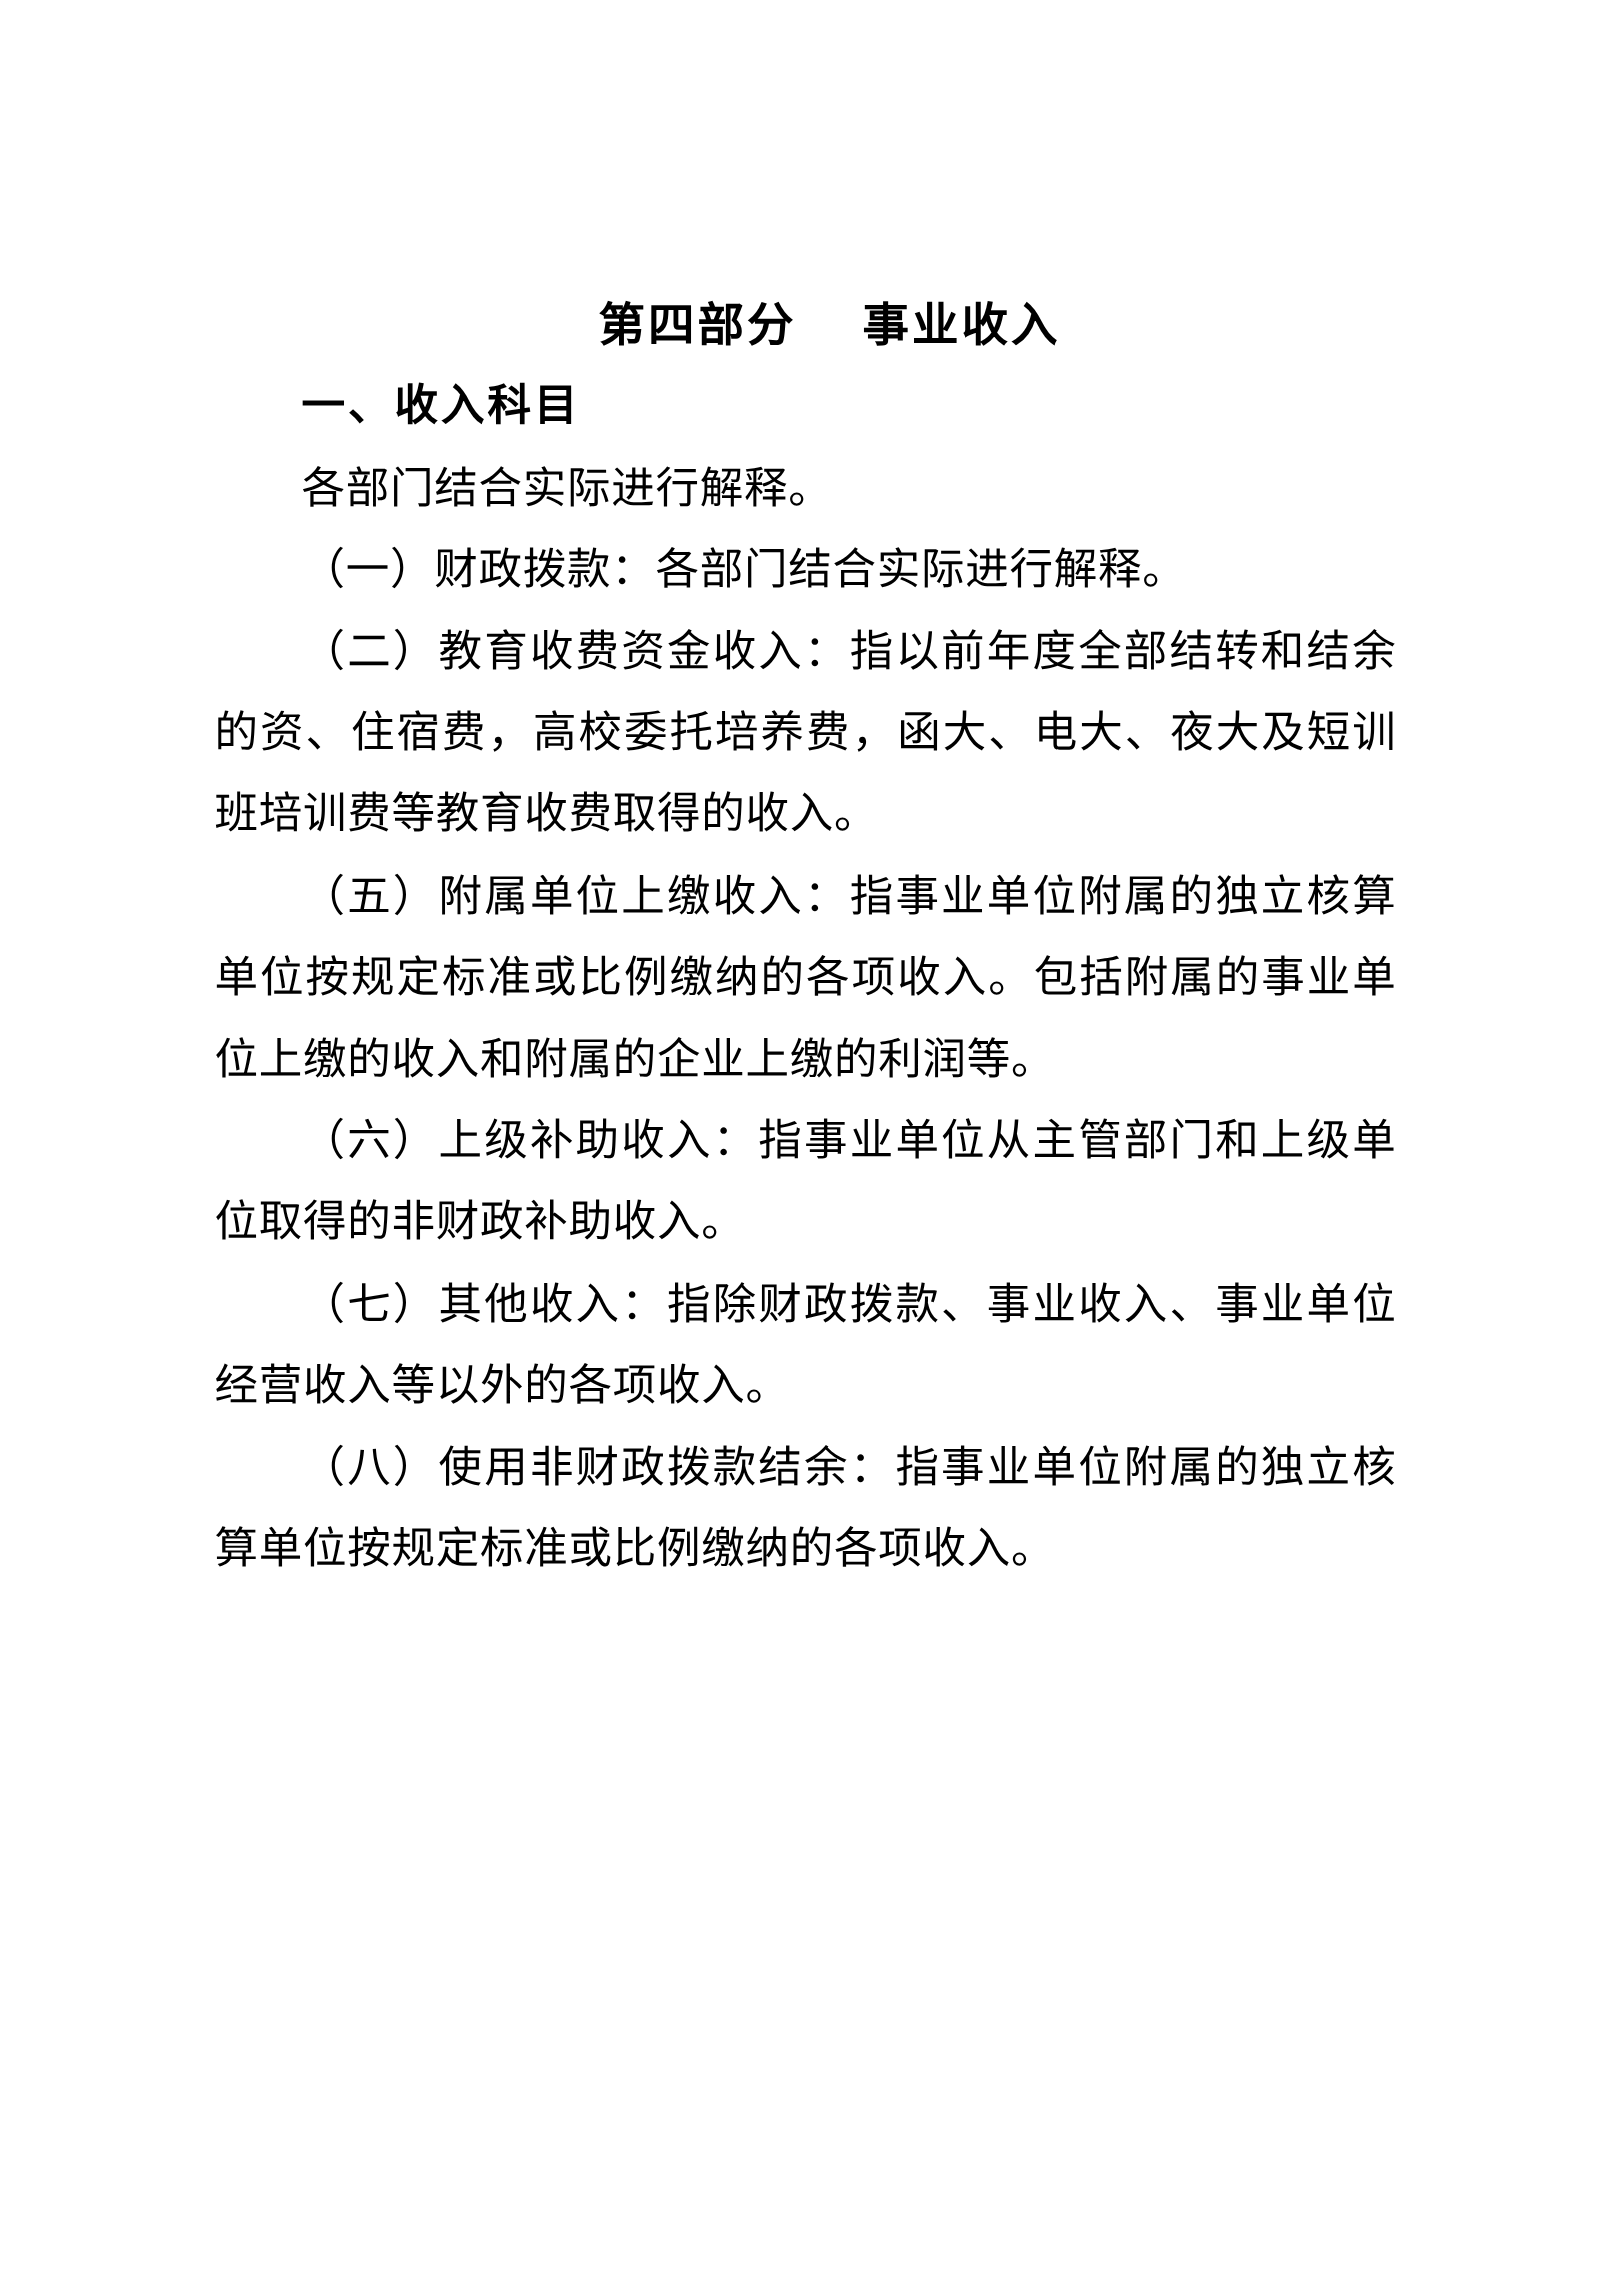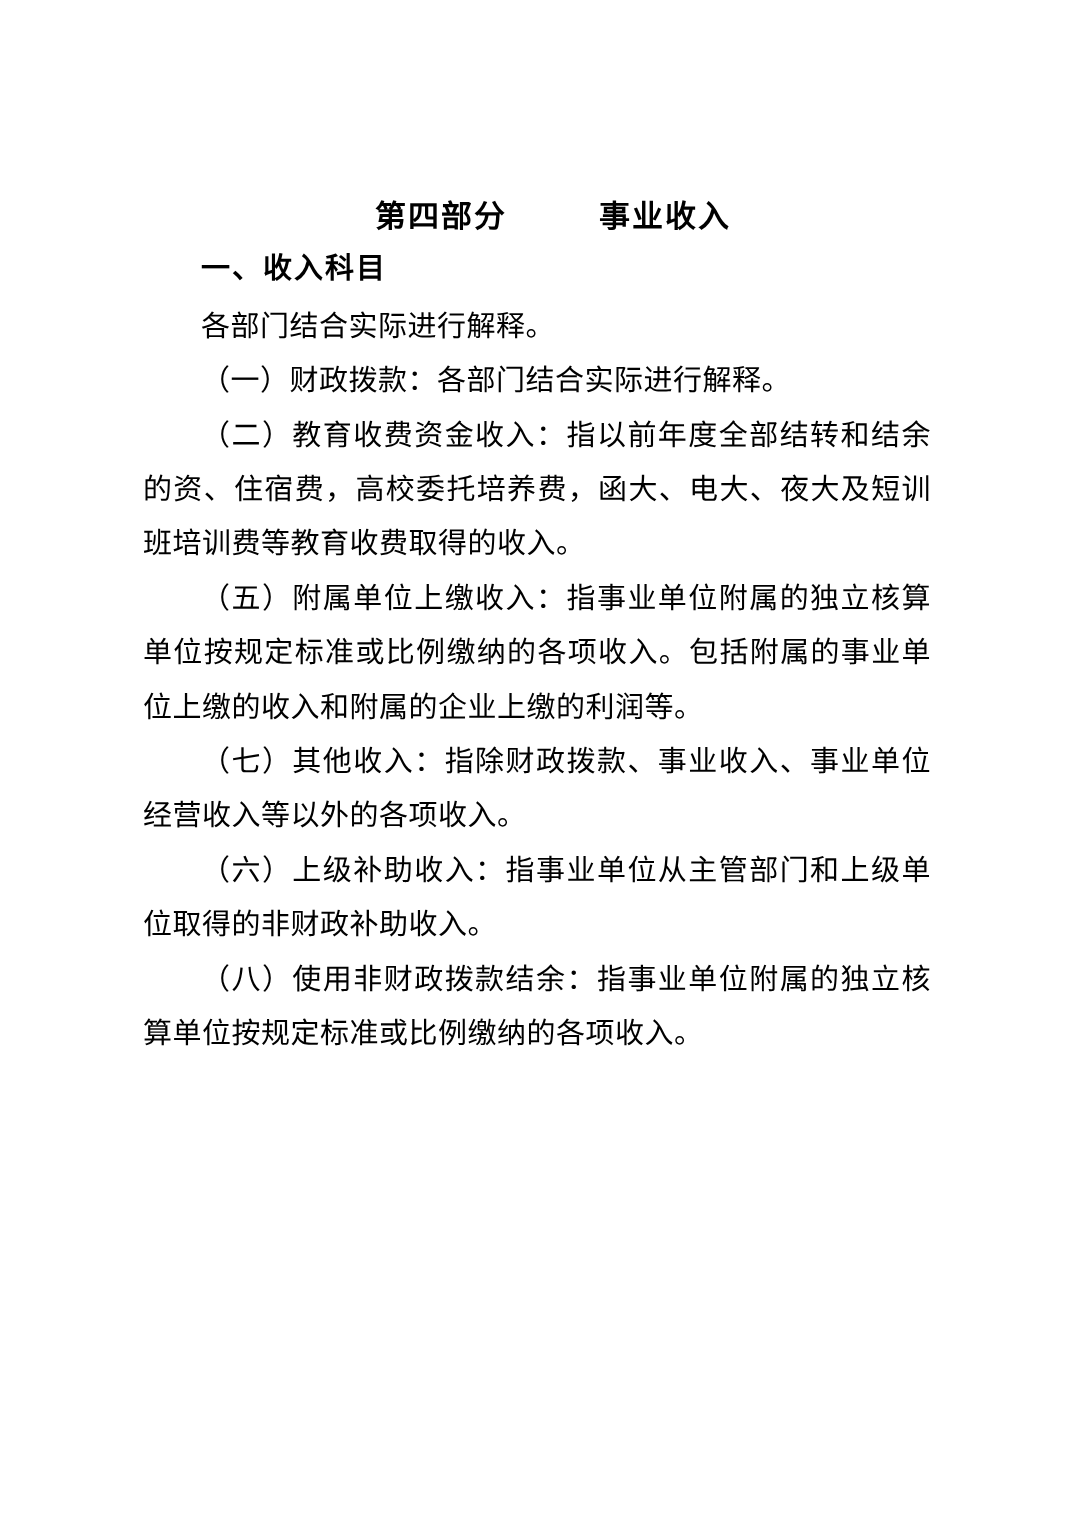--- a/index.html
+++ b/index.html
@@ -27,29 +27,28 @@
   .doc-title {
     display: flex;
     justify-content: center;
     align-items: baseline;
     margin: 0 0 0 32px;
     font-family: "Liberation Sans", "DejaVu Sans", sans-serif;
     font-weight: bold;
     font-size: 31px;
     line-height: 54.4px;
     letter-spacing: 2px;
-    gap: 24px;
   }
   .doc-title .title-gap {
     display: inline-block;
     width: 44px;
   }
   .section-heading {
     margin: 0;
-    font-family: Liberation Mono, monospace;
+    font-family: Liberation Serif, serif;
     font-weight: bold;
     font-size: 29px;
     line-height: 54.4px;
     text-indent: 2em;
     letter-spacing: 2px;
   }
   .content p.body-para {
     margin: 0;
     text-indent: 2em;
     text-align: justify;
@@ -68,18 +67,18 @@
       <span class="title-gap"></span>
       <span>事业收入</span>
     </h1>
 
     <h2 class="section-heading">一、收入科目</h2>
 
     <p class="body-para">各部门结合实际进行解释。</p>
     <p class="body-para">（一）财政拨款：各部门结合实际进行解释。</p>
     <p class="body-para">（二）教育收费资金收入：指以前年度全部结转和结余的资、住宿费，高校委托培养费，函大、电大、夜大及短训班培训费等教育收费取得的收入。</p>
     <p class="body-para">（五）附属单位上缴收入：指事业单位附属的独立核算单位按规定标准或比例缴纳的各项收入。包括附属的事业单位上缴的收入和附属的企业上缴的利润等。</p>
+    <p class="body-para">（六）上级补助收入：指事业单位从主管部门和上级单位取得的非财政补助收入。</p>
     <p class="body-para">（七）其他收入：指除财政拨款、事业收入、事业单位经营收入等以外的各项收入。</p>
-    <p class="body-para">（六）上级补助收入：指事业单位从主管部门和上级单位取得的非财政补助收入。</p>
     <p class="body-para">（八）使用非财政拨款结余：指事业单位附属的独立核算单位按规定标准或比例缴纳的各项收入。</p>
 
   </div>
 </div>
 
 </body></html>

